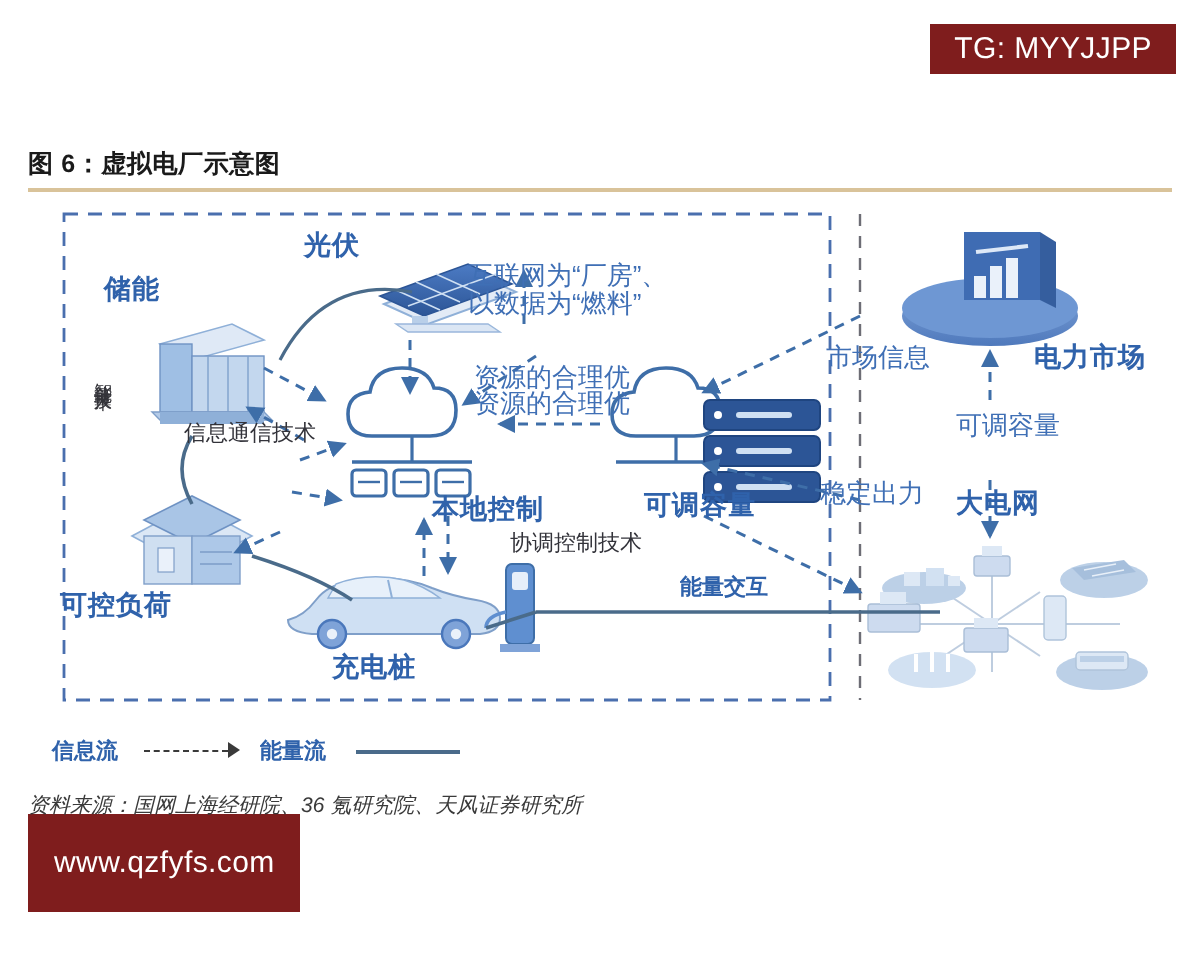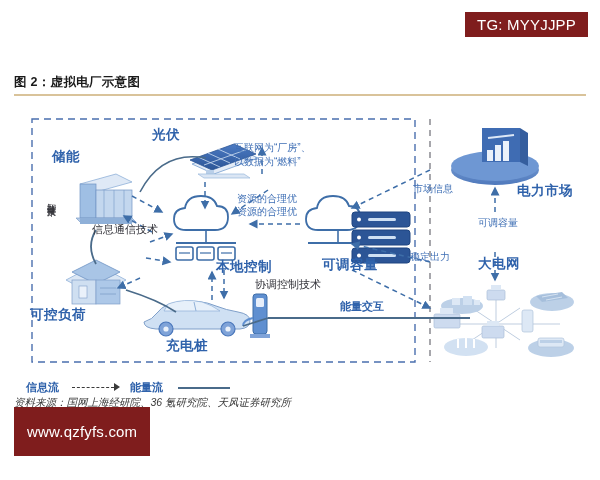--- a/index.html
+++ b/index.html
@@ -28,51 +28,51 @@
     position:absolute;left:14px;top:94px;width:572px;height:2px;
     background:#d9c39a;
   }
   #fig-source{
     position:absolute;left:14px;top:396px;
     font-size:10.5px;color:#3a3a3a;white-space:nowrap;font-style:italic;
   }
 
   
   #diagram{
-    position:absolute;left:0px;top:112px;width:581px;height:290px;
+    position:absolute;left:0px;top:100px;width:581px;height:290px;
   }
   #diagram svg{position:absolute;left:0;top:0;}
   .lbl{
     position:absolute;color:#2f62ab;font-weight:bold;white-space:nowrap;
     line-height:1.05;
   }
   .lbl.big{font-size:13.5px;letter-spacing:.5px;}
   .lbl.mid{font-size:11px;}
-  .lbl.small{font-size:10px;font-weight:normal;color:#3f6fb5;}
+  .lbl.small{font-size:13px;font-weight:normal;color:#3f6fb5;}
   .lbl.vert{
     writing-mode:vertical-rl;text-orientation:upright;
     font-size:9px;font-weight:normal;color:#34343a;letter-spacing:1px;
   }
   .lbl.dark{color:#33333a;font-weight:normal;}
 
   
   #legend{position:absolute;left:26px;top:268px;height:16px;}
   .lg-txt{position:absolute;color:#2f62ab;font-weight:bold;font-size:11px;white-space:nowrap;}
   .lg-dash{position:absolute;top:7px;width:42px;height:0;border-top:1.6px dashed #3a3a3a;}
   .lg-arrow{position:absolute;top:3px;width:0;height:0;
     border-left:6px solid #3a3a3a;border-top:4px solid transparent;border-bottom:4px solid transparent;}
   .lg-solid{position:absolute;top:7px;width:52px;height:1.8px;background:#4a6b8a;}
 </style>
 </head>
 <body>
 
 <div class="wm" id="wm-tg">TG: MYYJJPP</div>
 <div class="wm" id="wm-site">www.qzfyfs.com</div>
 
-<div id="fig-title">图 2：虚拟电厂示意图</div>
+<div id="fig-title">图 6：虚拟电厂示意图</div>
 <div id="fig-rule"></div>
 
 <div id="diagram">
 
   <svg width="600" height="290" viewBox="0 0 600 290">
     <defs>
       <marker id="ah-dash" markerWidth="7" markerHeight="7" refX="5" refY="3" orient="auto">
         <path d="M0,0 L6,3 L0,6 Z" fill="#3e6ea8"></path>
       </marker>
       <marker id="ah-dark" markerWidth="7" markerHeight="7" refX="5" refY="3" orient="auto">

